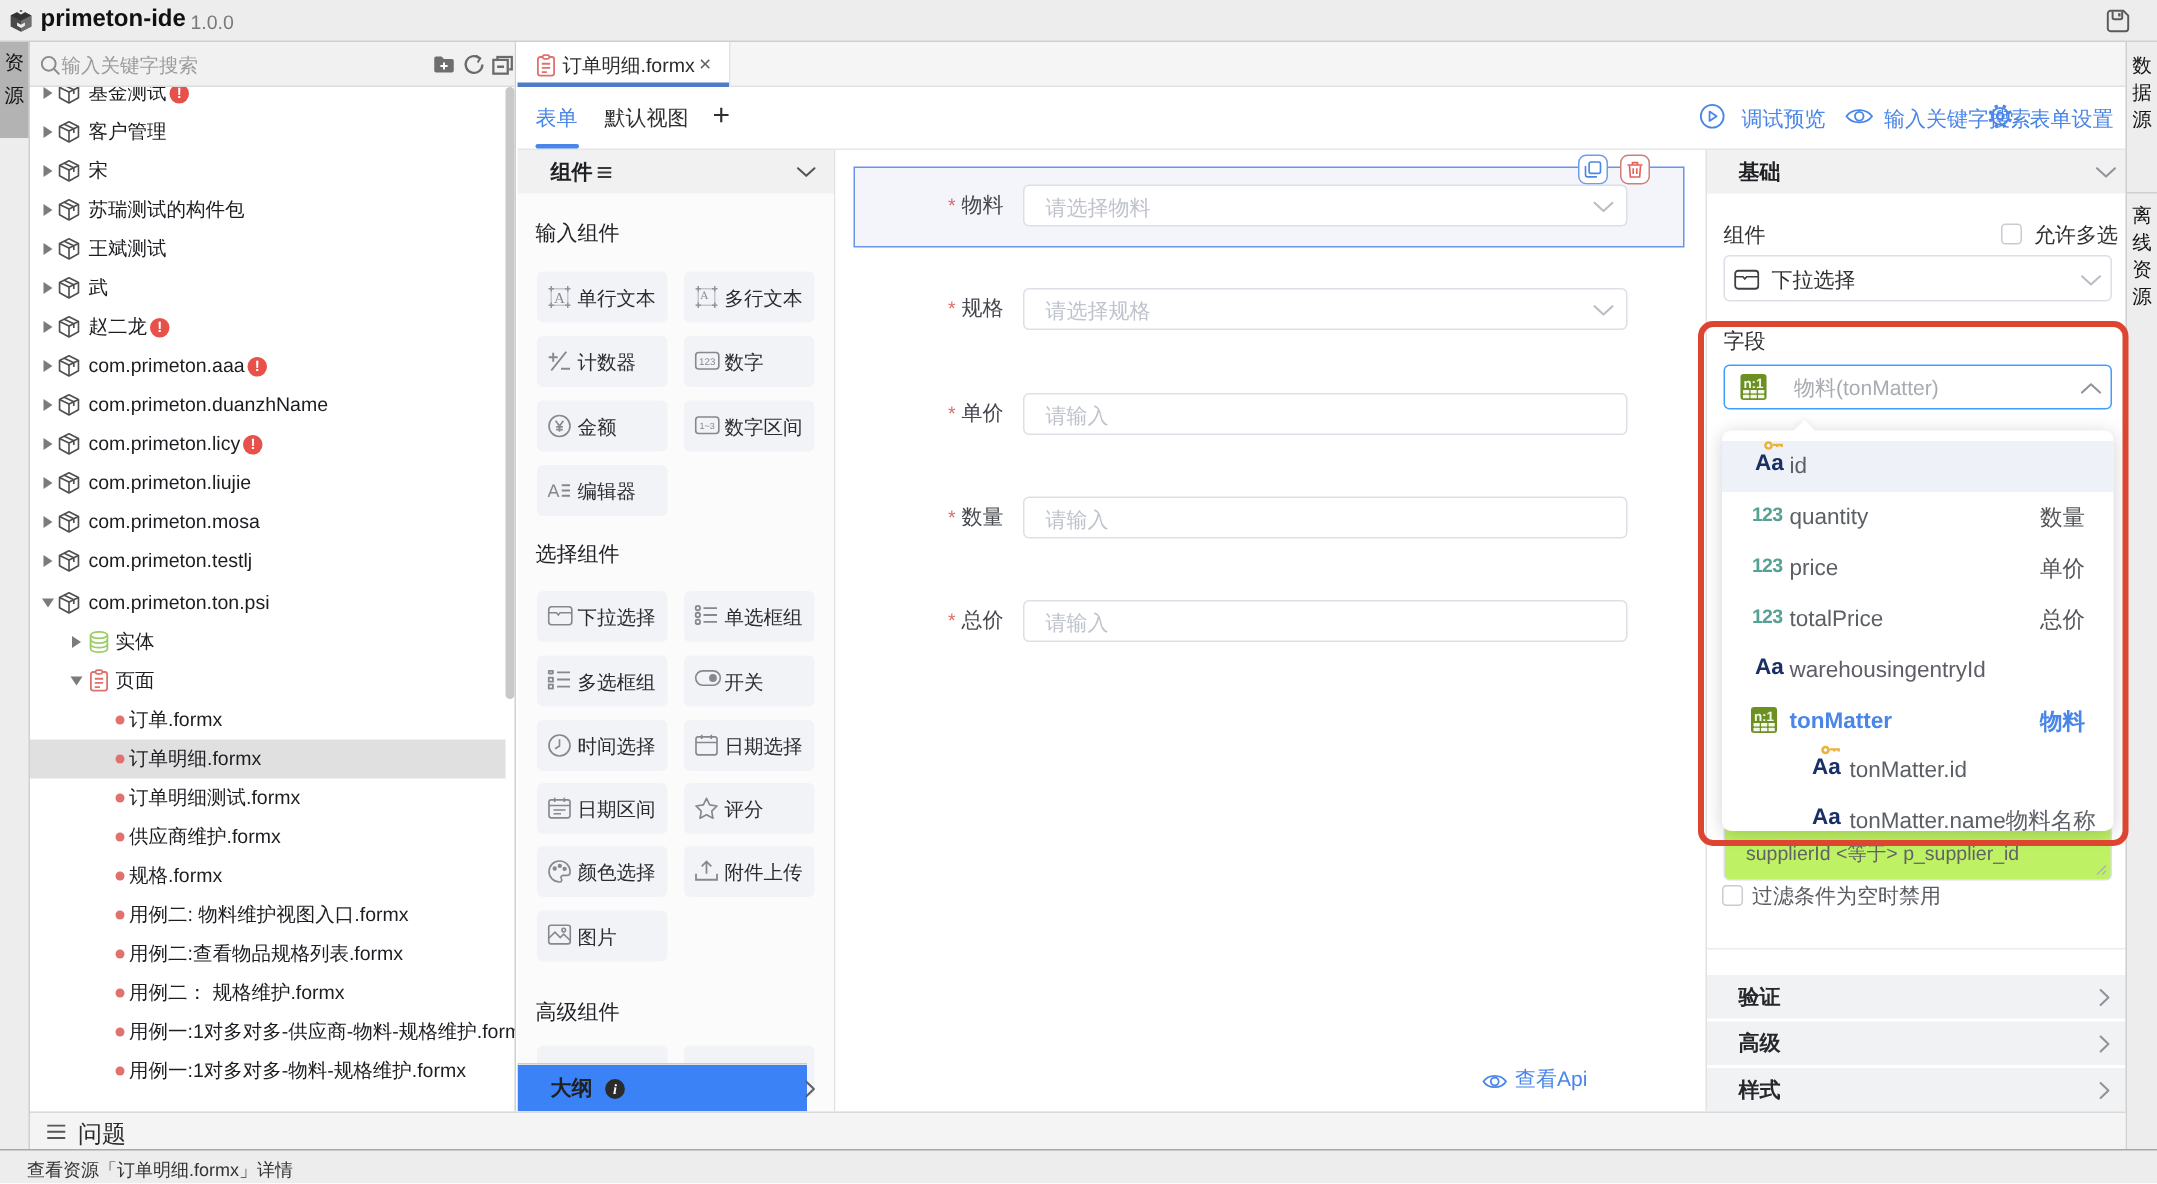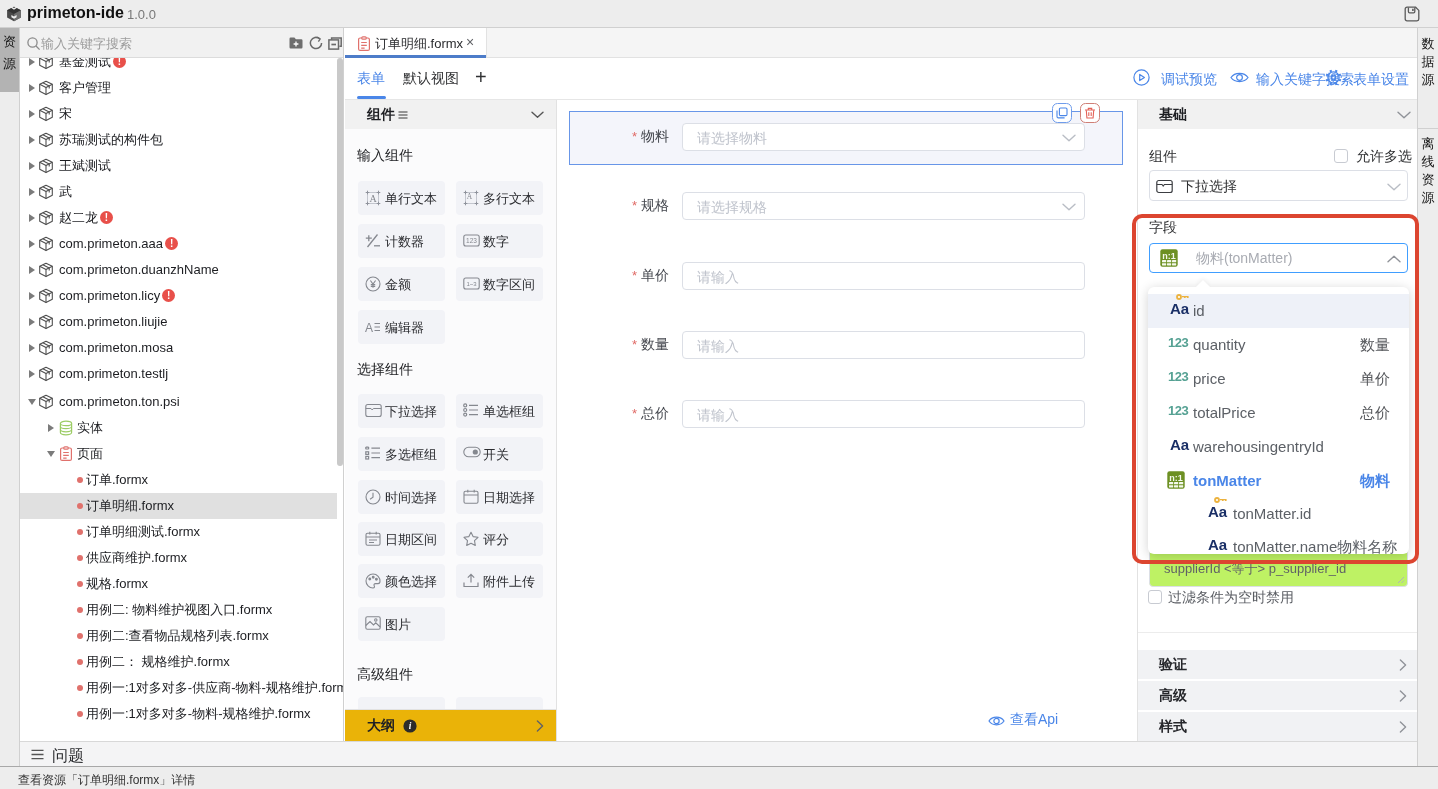--- a/index.html
+++ b/index.html
@@ -35,21 +35,21 @@
 #row2 .vt2 { position:absolute; left:58px; top:12px; font-size:14px; color:#303133; }
 #row2 .plus { position:absolute; left:130px; top:8px; font-size:20px; color:#303133; font-weight:300; }
 .tbt { position:absolute; top:13px; font-size:14px; color:#4a86e8; }
 #palette { left:345px; top:100px; width:212px; height:641px; background:#fbfbfc; border-right:1px solid #e2e2e2; overflow:hidden; }
 #palette .hd { position:absolute; left:0; top:0; width:211px; height:29px; background:#f1f1f1; }
 #palette .hd .t { position:absolute; left:22px; top:6px; font-size:14px; font-weight:bold; color:#1f2024; }
 .sect { position:absolute; left:12px; font-size:14px; color:#222326; }
 .pbtn { position:absolute; width:87px; height:34px; background:#f2f3f7; border-radius:4px; font-size:13px; color:#2b2c30; }
 .pbtn .pi { position:absolute; left:7px; top:9px; width:17px; height:16px; }
 .pbtn .pt { position:absolute; left:27px; top:9px; white-space:nowrap; }
-#outline { position:absolute; left:0; top:609px; width:211px; height:32px; background:#eab308; border-top:1px solid #e2e2e2; }
+#outline { position:absolute; left:0; top:609px; width:193px; height:32px; background:#3b82f6; border-top:1px solid #e2e2e2; }
 #canvas { left:557px; top:100px; width:580px; height:641px; background:#fff; }
 #selwrap { position:absolute; left:12px; top:11px; width:554px; height:54px; background:#f4f5fb; border:1.5px solid #6896e8; }
 .fldrow { position:absolute; left:0; width:580px; height:28px; }
 .fldrow .lab { position:absolute; right:468px; top:5px; font-size:14px; color:#45484f; white-space:nowrap; }
 .fldrow .lab .req { color:#e06a66; margin-right:4px; font-size:13px; }
 .fldrow .inp { position:absolute; left:125px; top:0; width:403px; height:28px; background:#fff; border:1px solid #dcdfe6; border-radius:4px; }
 .fldrow .inp .ph { position:absolute; left:14px; top:6px; font-size:14px; color:#bfc3cc; }
 #rpanel { left:1137px; top:100px; width:280px; height:641px; background:#fff; border-left:1px solid #e2e2e2; }
 #rpanel .hd { position:absolute; left:0; top:0; width:280px; height:29px; background:#f1f1f1; }
 #rpanel .hd .t { position:absolute; left:21px; top:6px; font-size:14px; font-weight:bold; color:#1f2024; }

